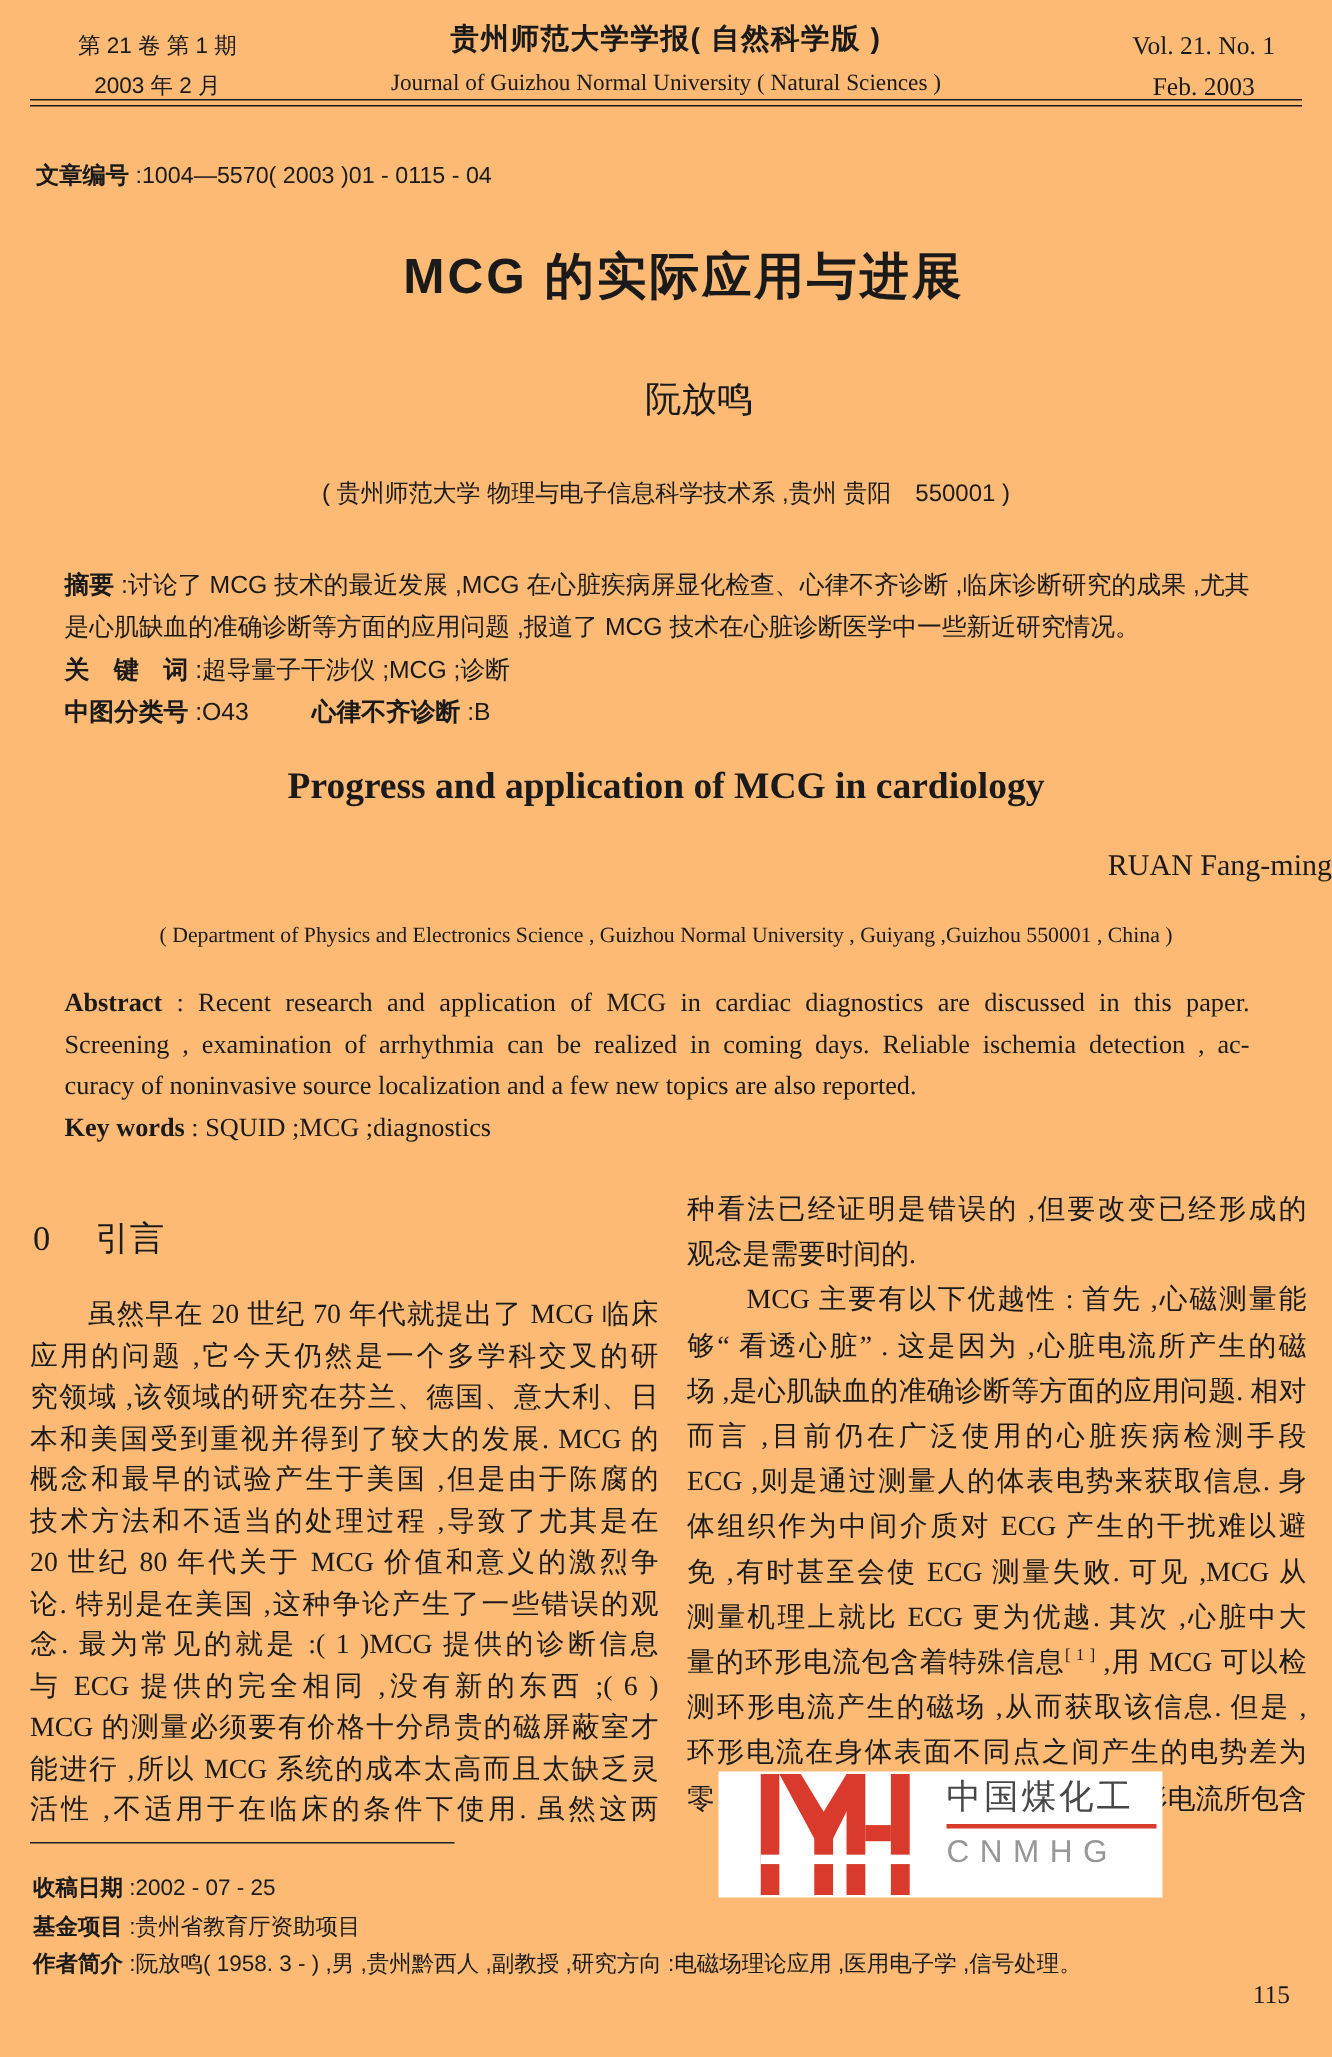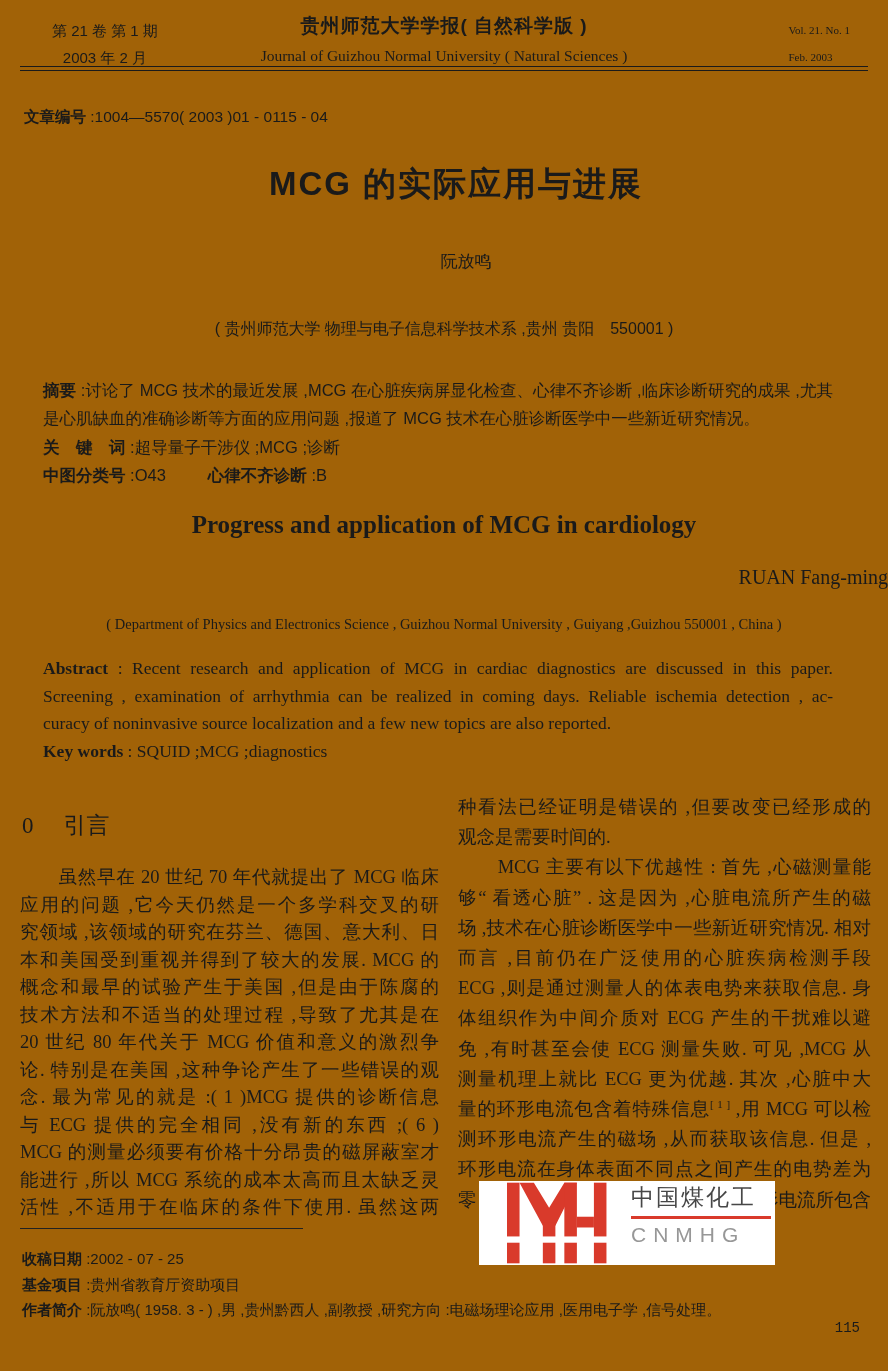--- a/index.html
+++ b/index.html
@@ -1,40 +1,40 @@
 <!DOCTYPE html>
 <html><head>
 <meta charset="utf-8">
 <style>
   html,body { margin:0; padding:0; background:#e8e8e8; }
   .page {
     position:relative; width:888px; height:1371px; margin:0 auto;
-    background:#a16207; color:#1a1a1a; overflow:hidden;
+    background:#fdba74; color:#1a1a1a; overflow:hidden;
     font-family:"Liberation Serif","DejaVu Serif",serif;
   }
   .sans { font-family:"Liberation Sans","DejaVu Sans",sans-serif; }
   .serif { font-family:"Liberation Serif","DejaVu Serif",serif; }
 
   
   .hdr-left  { position:absolute; top:17px; left:52px; text-align:center;
                font-size:15px; line-height:27px; }
   .hdr-center{ position:absolute; top:13px; left:0; right:0; text-align:center; }
   .jzh { font-size:19px; font-weight:bold; letter-spacing:1px; }
   .jen { font-size:15.5px; margin-top:8px; }
-  .hdr-right { position:absolute; top:17px; right:38px; 
-               font-size:11px; line-height:27px; }
+  .hdr-right { position:absolute; top:17px; right:38px; text-align:center;
+               font-size:17px; line-height:27px; }
   .rule-double { position:absolute; top:66px; left:20px; right:20px; height:3px;
                  border-top:1.6px solid #1a1a1a; border-bottom:1.6px solid #1a1a1a; }
 
   .article-id { position:absolute; top:107px; left:24px; font-size:15.5px; }
   .lbl { font-weight:bold; }
 
   .title-zh  { position:absolute; top:162px; left:0; right:0; text-align:center;
                font-size:33px; font-weight:bold; letter-spacing:2px;padding-left:24px; }
-  .author-zh { position:absolute; top:250px; left:0; right:0; text-align:center; font-size:17px;padding-left:44px; }
+  .author-zh { position:absolute; top:250px; left:0; right:0; text-align:center; font-size:24px;padding-left:44px; }
   .affil-zh  { position:absolute; top:319px; left:0; right:0; text-align:center; font-size:16px; }
 
   .abs-zh { position:absolute; top:376px; left:43px; width:790px;
             font-size:16.5px; line-height:28.4px; }
   .abs-en { position:absolute; top:655px; left:43px; width:790px;
             font-size:17.5px; line-height:27.6px; }
   .line { text-align:justify; }
   .jl   { text-align-last:justify; }
   .pair2 { margin-left:42px; }
 
@@ -50,21 +50,21 @@
   .col-left  { position:absolute; top:864px; left:20px;  width:419px;
                font-size:18.5px; line-height:27.5px; }
   .col-right { position:absolute; top:792px; left:458px; width:413px;
                font-size:18.5px; line-height:30.2px; }
   .sup { vertical-align:super; font-size:11px; line-height:0; }
   .last-line { display:flex; justify-content:space-between; text-align:left; }
 
   .foot-rule { position:absolute; top:1228px; left:20px; width:283px;
                border-top:1.5px solid #222; }
   .footer { position:absolute; top:1246px; left:22px; font-size:15px; line-height:25.5px; }
-  .page-num { position:absolute; top:1320px; right:28px; font-size:14px;font-family:Liberation Mono, monospace; }
+  .page-num { position:absolute; top:1320px; right:28px; font-size:17px; }
 
   
   .watermark { position:absolute; top:1181px; left:479px; display:flex;
                align-items:flex-start; background:#ffffff; padding-right:4px;padding-left:28px; }
   .wm-logo { width:112px; height:84px; display:block; }
   .wm-text { margin-left:12px; padding-top:1px; }
   .wm-zh { font-size:23px; color:#474747; letter-spacing:2px;
            font-family:"Liberation Sans","DejaVu Sans",sans-serif; }
   .wm-underline { height:3px; background:#d93a2b; width:140px; margin-top:3px; }
   .wm-en { font-size:21px; color:#979797; letter-spacing:7px; margin-top:4px;
@@ -135,21 +135,21 @@
     <div class="line jl">MCG 的测量必须要有价格十分昂贵的磁屏蔽室才</div>
     <div class="line jl">能进行 ,所以 MCG 系统的成本太高而且太缺乏灵</div>
     <div class="line jl">活性 ,不适用于在临床的条件下使用. 虽然这两</div>
   </div>
 
   <div class="col-right">
     <div class="line jl">种看法已经证明是错误的 ,但要改变已经形成的</div>
     <div class="line">观念是需要时间的.</div>
     <div class="line jl">　　MCG 主要有以下优越性 : 首先 ,心磁测量能</div>
     <div class="line jl">够“ 看透心脏” . 这是因为 ,心脏电流所产生的磁</div>
-    <div class="line jl">场 ,技术在心脏诊断医学中一些新近研究情况. 相对</div>
+    <div class="line jl">场 ,是心肌缺血的准确诊断等方面的应用问题. 相对</div>
     <div class="line jl">而言 ,目前仍在广泛使用的心脏疾病检测手段</div>
     <div class="line jl">ECG ,则是通过测量人的体表电势来获取信息. 身</div>
     <div class="line jl">体组织作为中间介质对 ECG 产生的干扰难以避</div>
     <div class="line jl">免 ,有时甚至会使 ECG 测量失败. 可见 ,MCG 从</div>
     <div class="line jl">测量机理上就比 ECG 更为优越. 其次 ,心脏中大</div>
     <div class="line jl"><span>量的环形电流包含着特殊信息</span><span class="sup">[ 1 ]</span><span> ,用 MCG 可以检</span></div>
     <div class="line jl">测环形电流产生的磁场 ,从而获取该信息. 但是 ,</div>
     <div class="line jl">环形电流在身体表面不同点之间产生的电势差为</div>
     <div class="line last-line">
       <span>零</span>

